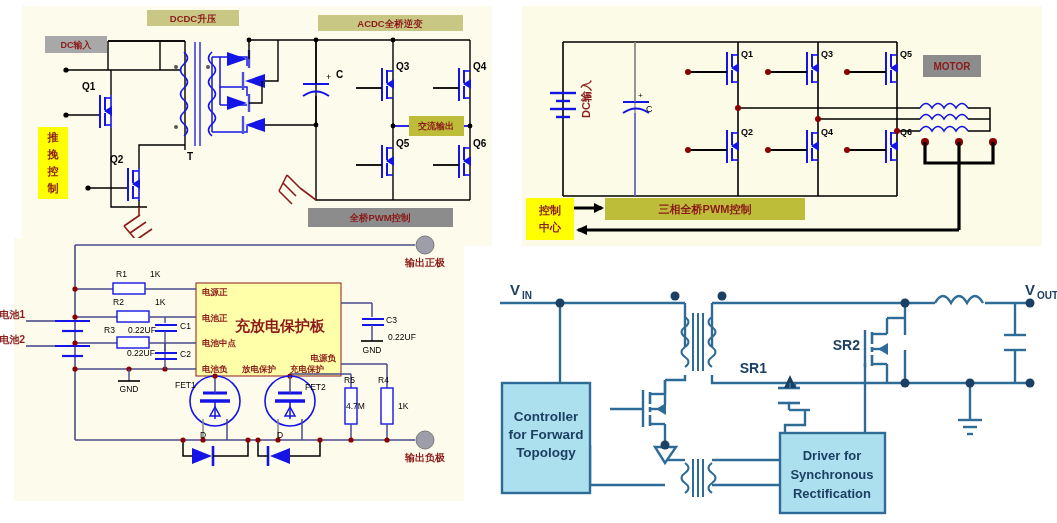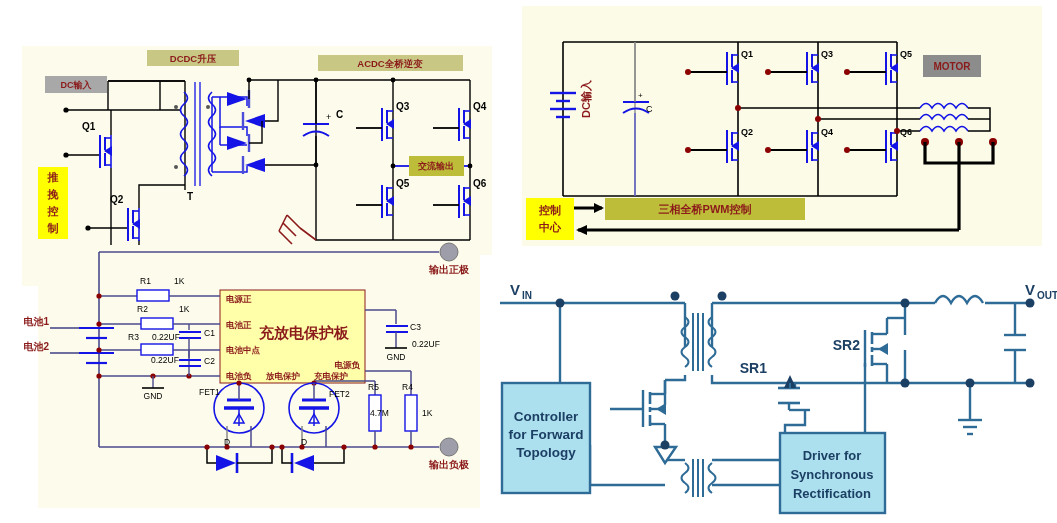--- a/index.html
+++ b/index.html
@@ -4,21 +4,21 @@
 <style>
   html,body{margin:0;padding:0;background:#ffffff;}
   body{width:1057px;height:523px;position:relative;font-family:"Liberation Sans",sans-serif;overflow:hidden;}
   .panel{position:absolute;}
   svg{display:block;}
   text{font-family:"Liberation Sans",sans-serif;}
 </style>
 </head>
 <body>
 
-<div class="panel" style="left:0px;top:0px;width:500px;height:250px;margin-top:40px;">
+<div class="panel" style="left:0px;top:0px;width:500px;height:250px;">
 <svg width="500" height="250" viewBox="0 0 500 250">
   <rect x="22" y="6" width="470" height="240" fill="#fdfcec"></rect>
 
   <rect x="147" y="10" width="92" height="16" fill="#c8c884"></rect>
   <text x="193" y="22" font-size="9.5" font-weight="bold" fill="#8b1a1a" text-anchor="middle">DCDC升压</text>
 
   <rect x="318" y="15" width="145" height="16" fill="#c8c884"></rect>
   <text x="390" y="27" font-size="9.5" font-weight="bold" fill="#8b1a1a" text-anchor="middle">ACDC全桥逆变</text>
 
   <rect x="45" y="36" width="62" height="17" fill="#a8a8a8"></rect>
@@ -356,21 +356,21 @@
 
   <g stroke="#000" stroke-width="3" fill="none">
     <path d="M74 208 L102 208"></path>
     <path d="M459 230 L78 230"></path>
   </g>
   <polygon points="104,208 94,203 94,213" fill="#000"></polygon>
   <polygon points="76,230 87,225 87,235" fill="#000"></polygon>
 </svg>
 </div>
 
-<div class="panel" style="left:0px;top:240px;width:480px;height:273px;margin-left:24px;">
+<div class="panel" style="left:0px;top:233px;width:480px;height:273px;">
 <svg width="480" height="273" viewBox="0 0 480 273">
   <rect x="14" y="5" width="450" height="263" fill="#fdfcec"></rect>
 
   <g stroke="#4a4a8c" stroke-width="1.6" fill="none">
     <path d="M75 12 L415 12"></path>
     <path d="M75 12 L75 207"></path>
     <path d="M75 207 L415 207"></path>
   </g>
   <circle cx="425" cy="12" r="9" fill="#9e9eaa" stroke="#777" stroke-width="1"></circle>
   <circle cx="425" cy="207" r="9" fill="#9e9eaa" stroke="#777" stroke-width="1"></circle>

